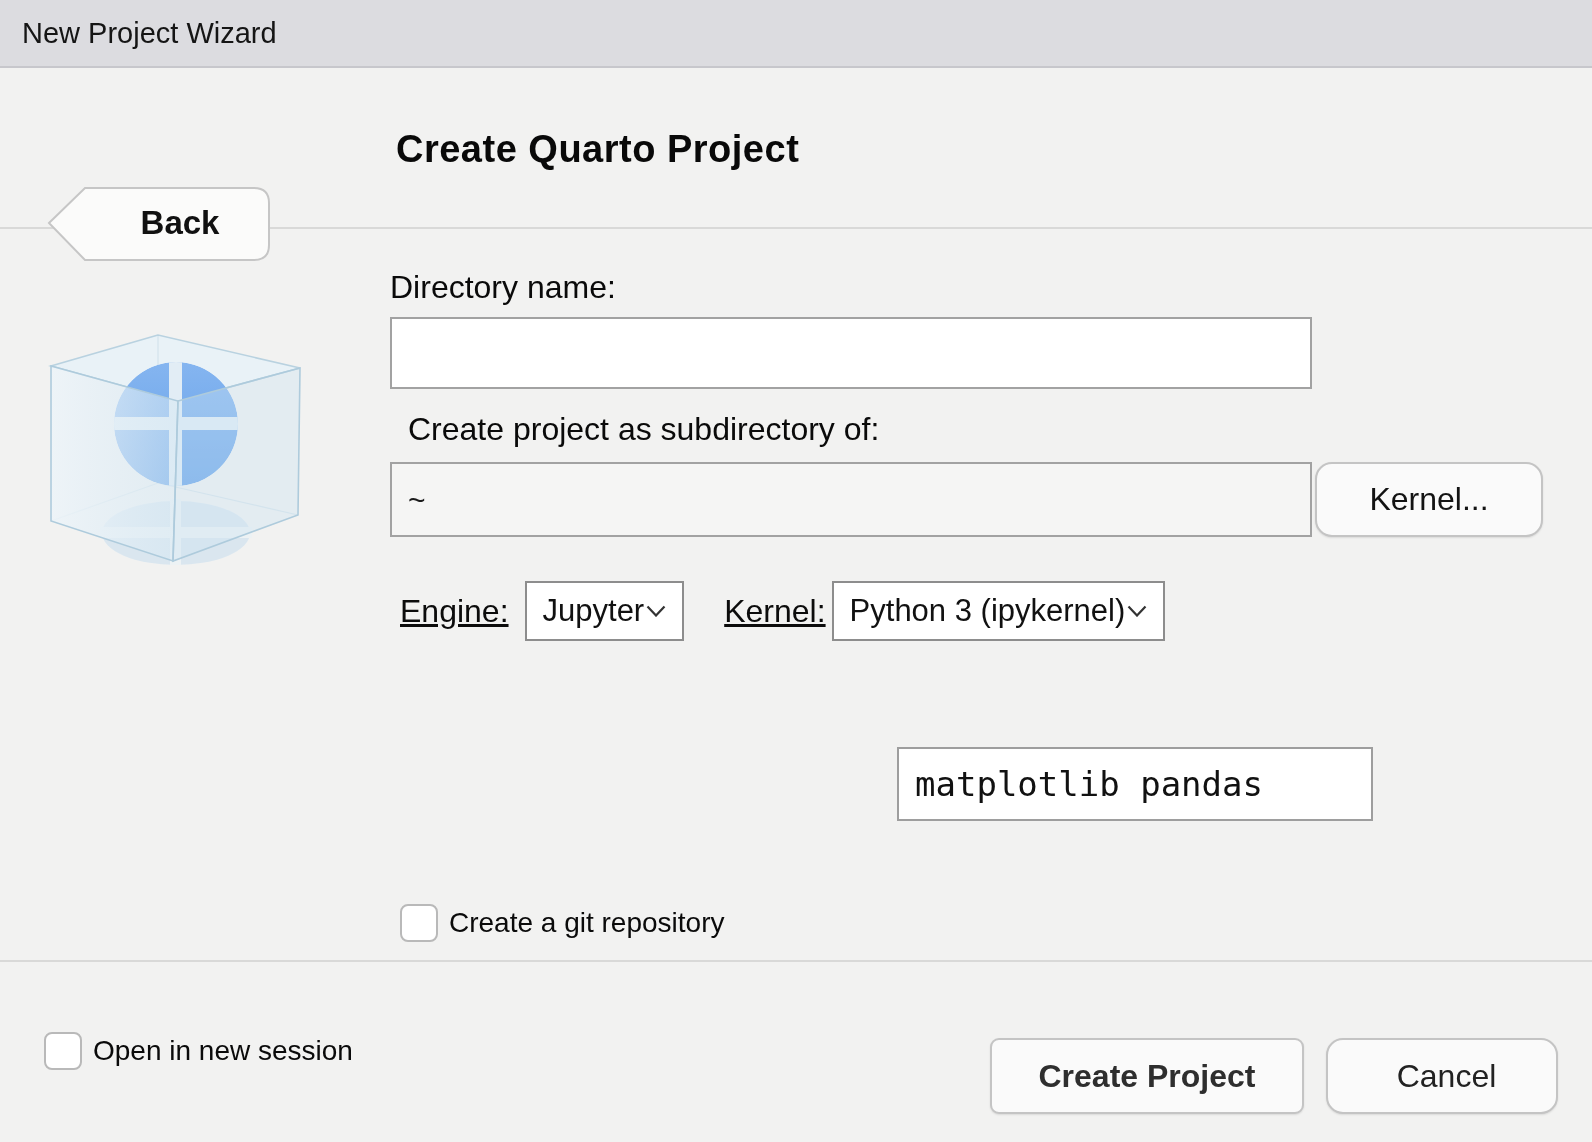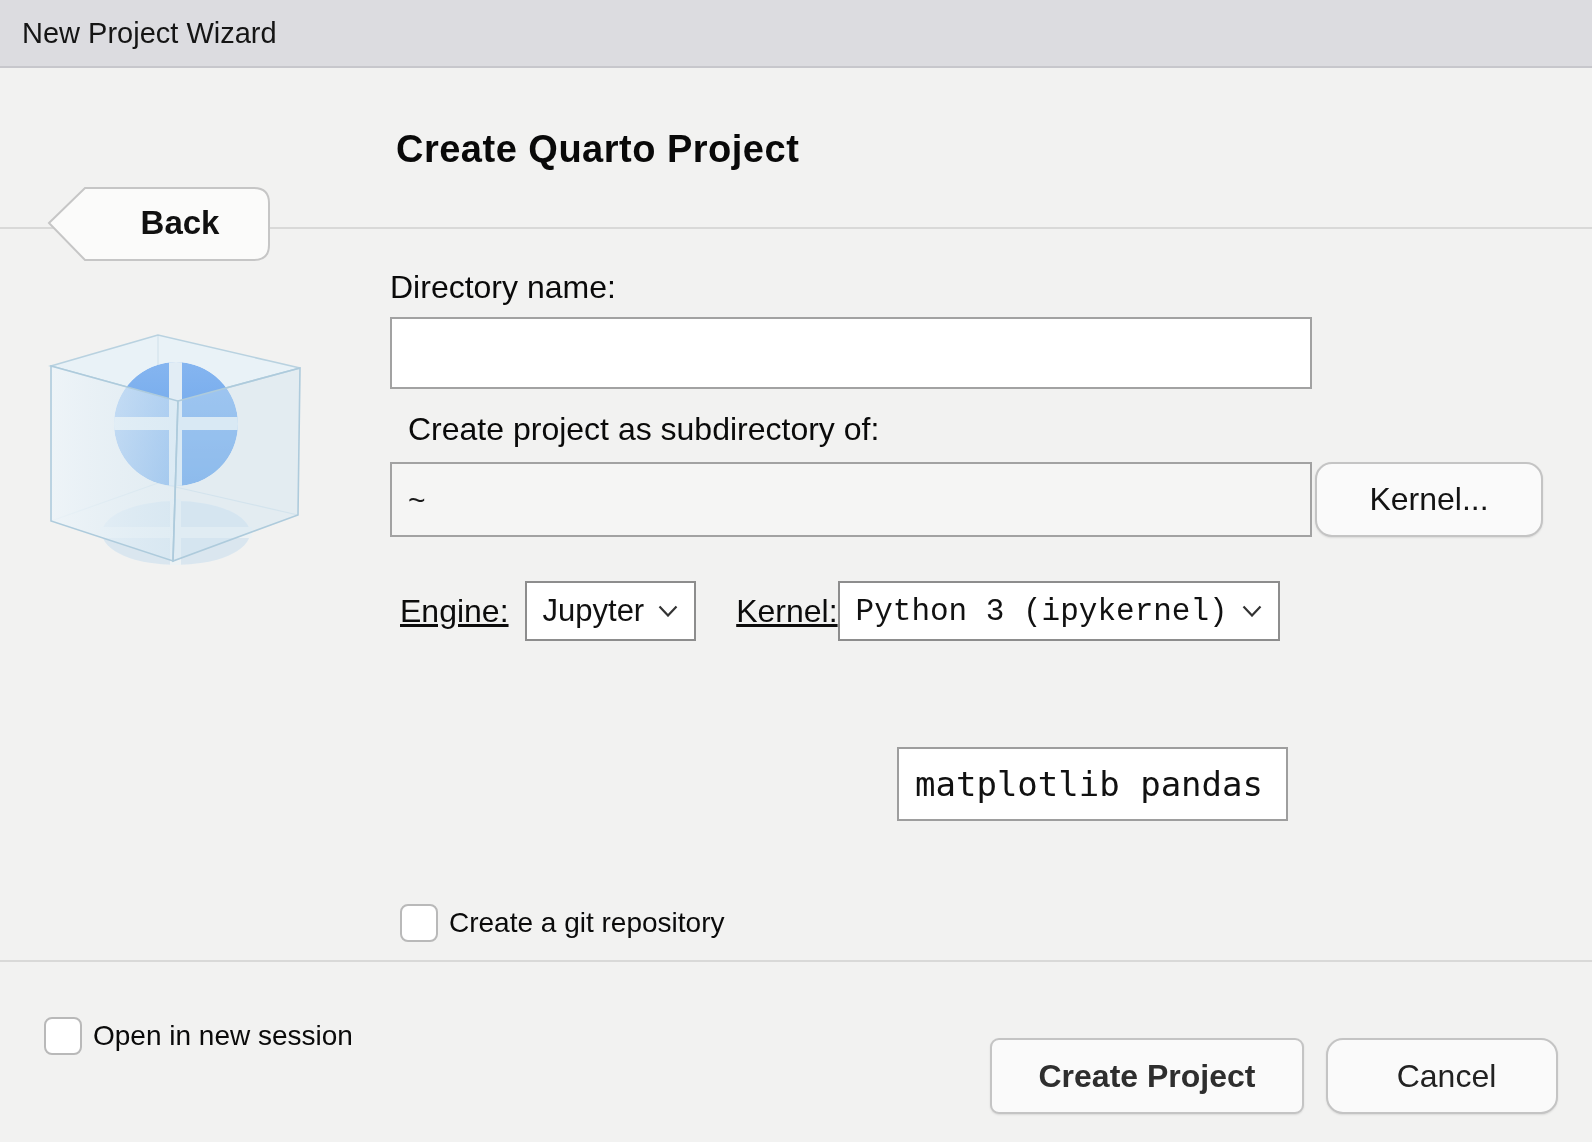--- a/index.html
+++ b/index.html
@@ -50,45 +50,45 @@
   .lbl-subdir   { left: 408px; top: 180px; }
 
   .text-input {
     position: absolute; border: 2px solid #a2a2a2; background: #ffffff;
     font-size: 30px; font-family: "Liberation Sans", sans-serif;
     padding: 0 16px; color: #1a1a1a; outline: none;
   }
   .input-directory { left: 390px; top: 86px;  width: 922px; height: 72px; }
   .input-subdir    { left: 390px; top: 231px; width: 922px; height: 75px; background: #f5f5f4; }
   .input-venv {
-    left: 897px; top: 516px; width: 391px; height: 74px;
+    left: 897px; top: 516px; width: 476px; height: 74px;
     font-family: "DejaVu Sans Mono", monospace; font-size: 34px; color: #111;
     border-color: #9e9e9e;
   }
 
   .browse-btn {
     position: absolute; left: 1315px; top: 231px; width: 228px; height: 75px;
     background: #fafafa; border: 2px solid #c4c4c4; border-radius: 17px;
     font-size: 32px; color: #131313; font-family: "Liberation Sans", sans-serif;
     box-shadow: 0 1px 2px rgba(0,0,0,0.10);
   }
 
   .engine-row {
     position: absolute; left: 400px; top: 349px; height: 62px;
     display: flex; align-items: center;
   }
   .engine-row .lbl { font-size: 32px; text-decoration: underline; }
   .select-box {
-    display: flex; align-items: center; gap: 14px;
+    display: flex; align-items: center; gap: 2px;
     height: 60px; background: #ffffff; border: 2px solid #8d8d8d;
     padding: 0 16px; font-size: 31px; color: #111; cursor: default;
   }
   .sel-engine { margin-left: 16px; }
   .lbl-kernel { margin-left: 40px; }
-  .sel-kernel { margin-left: 0; font-family: Liberation Mono, monospace; }
+  .sel-kernel { margin-left: 6px; }
   .chevron svg { display: block; }
 
   
   .check-row { position: absolute; display: flex; align-items: center; }
   .row-git  { left: 400px; top: 673px; }
   .row-venv { left: 395px; top: 749px; }
   .row-md   { left: 400px; top: 845px; }
   .row-session { left: 44px; top: 1030px; }
 
   .checkbox {
@@ -114,21 +114,21 @@
     background: #f3f5f8; border: 2px solid #adbac8;
     display: flex; align-items: center; justify-content: center;
     font-size: 26px; font-weight: bold; color: #4d5d75; cursor: default;
   }
 
   
   .footer {
     position: absolute; left: 0; top: 960px; width: 1592px; height: 182px;
     border-top: 2px solid #d9d9d8; background: #f2f2f1;
   }
-  .footer .row-session { top: 55px; }
+  .footer .row-session { top: 70px; }
   .dlg-btn {
     position: absolute; top: 76px; height: 76px;
     background: #fafafa; border: 2px solid #c4c4c4; border-radius: 17px;
     font-size: 32px; color: #222; font-family: "Liberation Sans", sans-serif;
     box-shadow: 0 1px 2px rgba(0,0,0,0.10);
   }
   .btn-create { left: 990px; width: 314px; font-weight: bold; color: #2e2e2e; border-radius: 9px; }
   .btn-cancel { left: 1326px; width: 232px; padding-left: 9px; }
 </style>
 </head>

